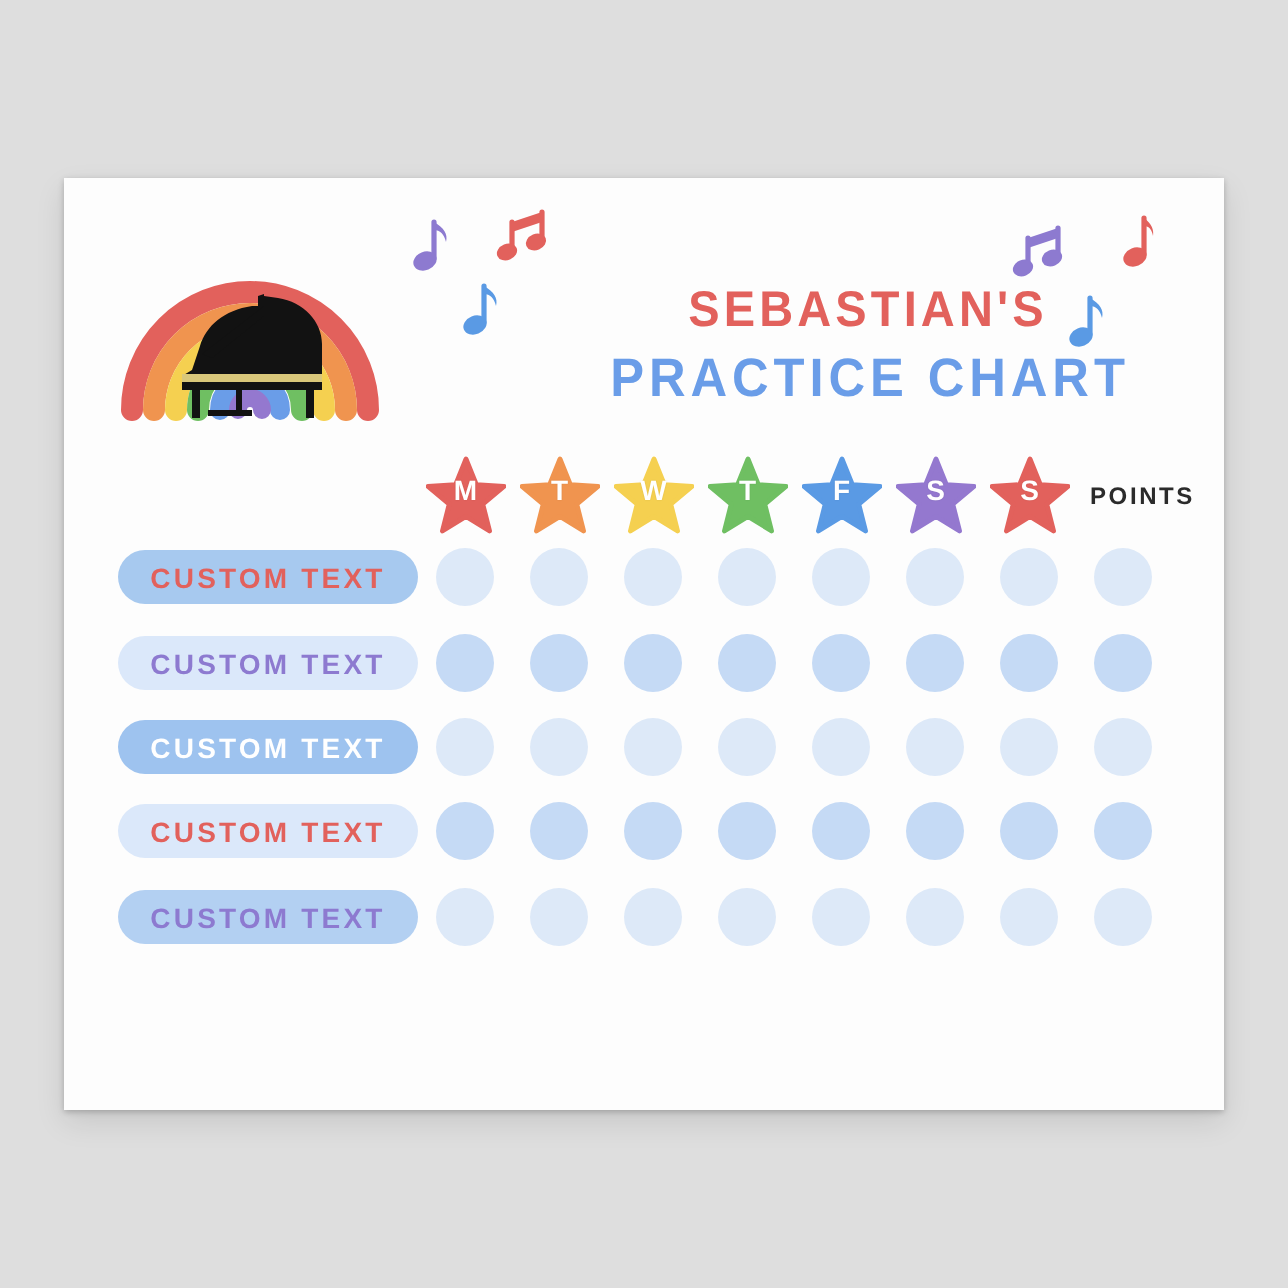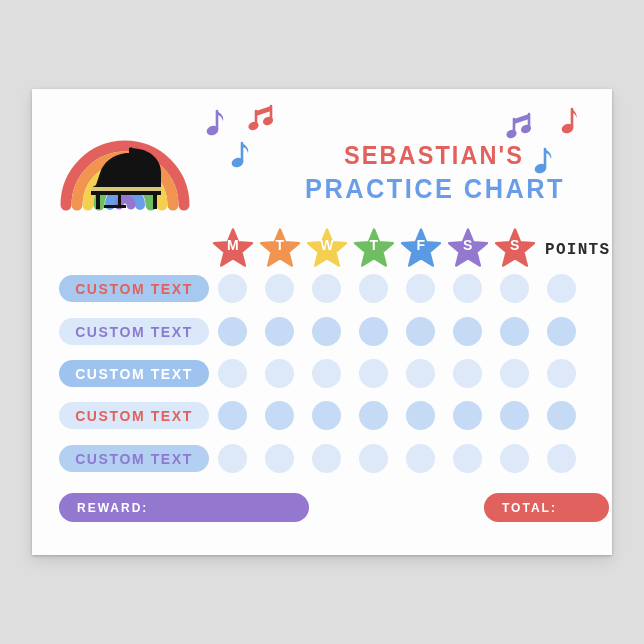--- a/index.html
+++ b/index.html
@@ -54,22 +54,22 @@
   .star-cell svg{position:absolute;left:0;top:0;}
   .star-letter{
     position:absolute;left:0;top:9px;width:40px;
     text-align:center;color:#ffffff;
     font-size:14px;font-weight:bold;letter-spacing:.5px;
     font-family:"Liberation Sans Narrow","Liberation Sans",sans-serif;
     text-shadow:0 0 1px rgba(0,0,0,.10);
   }
   #points-label{
     position:absolute;top:13px;
-    color:#2b2b2b;font-size:16px;font-weight:bold;letter-spacing:1.3px;
-    font-family:Liberation Mono, monospace;
+    color:#2b2b2b;font-size:12px;font-weight:bold;letter-spacing:1.3px;
+    font-family:Liberation Sans, sans-serif;
     white-space:nowrap;
   }
 
   
   .pill-label{
     position:absolute;left:27px;width:150px;height:27px;
     border-radius:14px;
     display:flex;align-items:center;justify-content:center;
     font-size:14px;font-weight:bold;letter-spacing:1.6px;
     font-family:"Liberation Sans Narrow","Liberation Sans",sans-serif;
@@ -261,17 +261,15 @@
         <div class="dot" style="left: 186px; top: 355px; background: rgb(221, 233, 248);"></div>
         <div class="dot" style="left: 233px; top: 355px; background: rgb(221, 233, 248);"></div>
         <div class="dot" style="left: 280px; top: 355px; background: rgb(221, 233, 248);"></div>
         <div class="dot" style="left: 327px; top: 355px; background: rgb(221, 233, 248);"></div>
         <div class="dot" style="left: 374px; top: 355px; background: rgb(221, 233, 248);"></div>
         <div class="dot" style="left: 421px; top: 355px; background: rgb(221, 233, 248);"></div>
         <div class="dot" style="left: 468px; top: 355px; background: rgb(221, 233, 248);"></div>
         <div class="dot" style="left: 515px; top: 355px; background: rgb(221, 233, 248);"></div>
       </div>
 
-    <div class="foot-pill" id="pill-reward" style="background: rgb(148, 120, 207);">REWARD:</div>
-    <div class="foot-pill" id="pill-total" style="background: rgb(224, 97, 93);">TOTAL:</div>
 
   </div>
 </div>
 
 </body></html>

